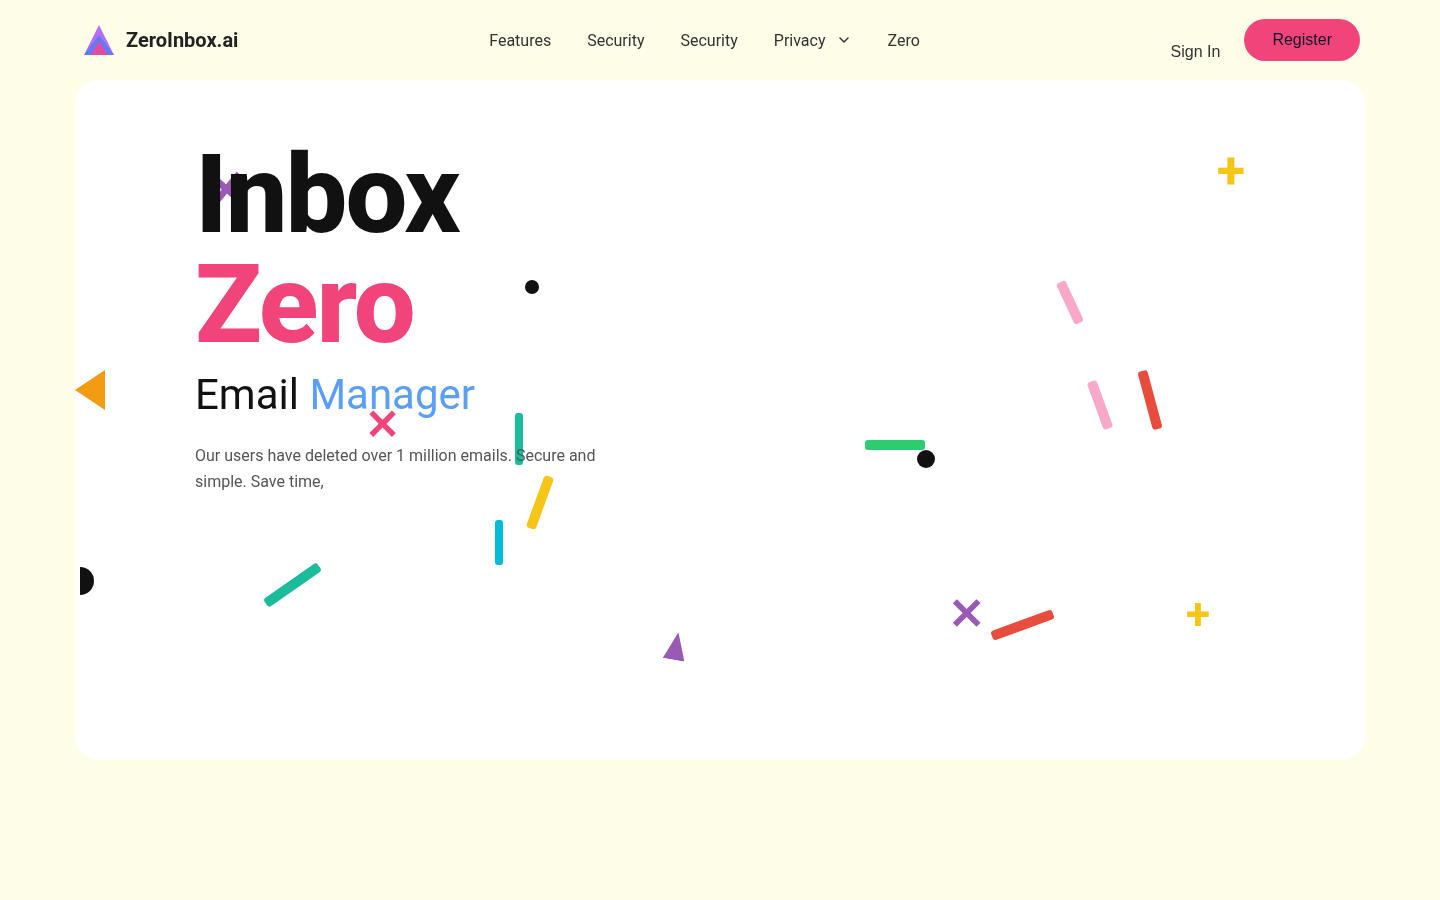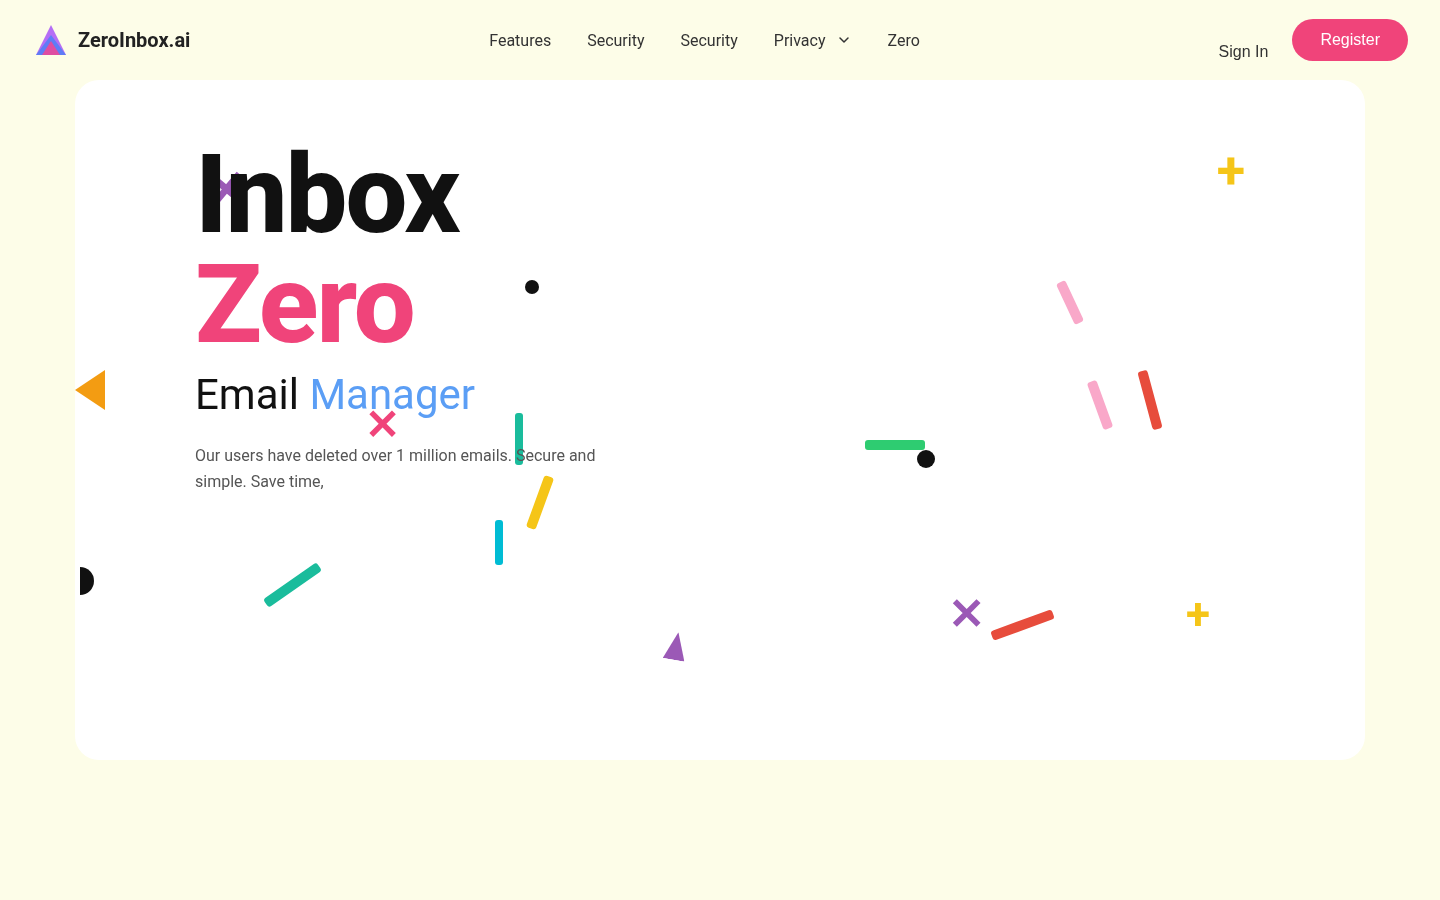--- a/index.html
+++ b/index.html
@@ -9,21 +9,21 @@
       font-family: -apple-system, BlinkMacSystemFont, 'Segoe UI', Roboto, sans-serif;
       min-height: 900px;
       overflow-x: hidden;
     }
 
     
     .navbar {
       display: flex;
       align-items: center;
       justify-content: space-between;
-      padding: 0 32px;
+      padding: 0 80px;
       height: 80px;
       background: #fdfde8;
     }
 
     .navbar-brand {
       display: flex;
       align-items: center;
       gap: 8px;
       text-decoration: none;
     }
@@ -69,21 +69,21 @@
       font-size: 16px;
       color: #333;
       background: none;
       border: none;
       cursor: pointer;
       font-weight: 400;
     }
 
     .register-btn {
       background: #f0447a;
-      color: #ffffff;
+      color: #0f172a;
       border: none;
       border-radius: 30px;
       padding: 12px 28px;
       font-size: 16px;
       font-weight: 500;
       cursor: pointer;
     }
 
     
     .hero-section {

